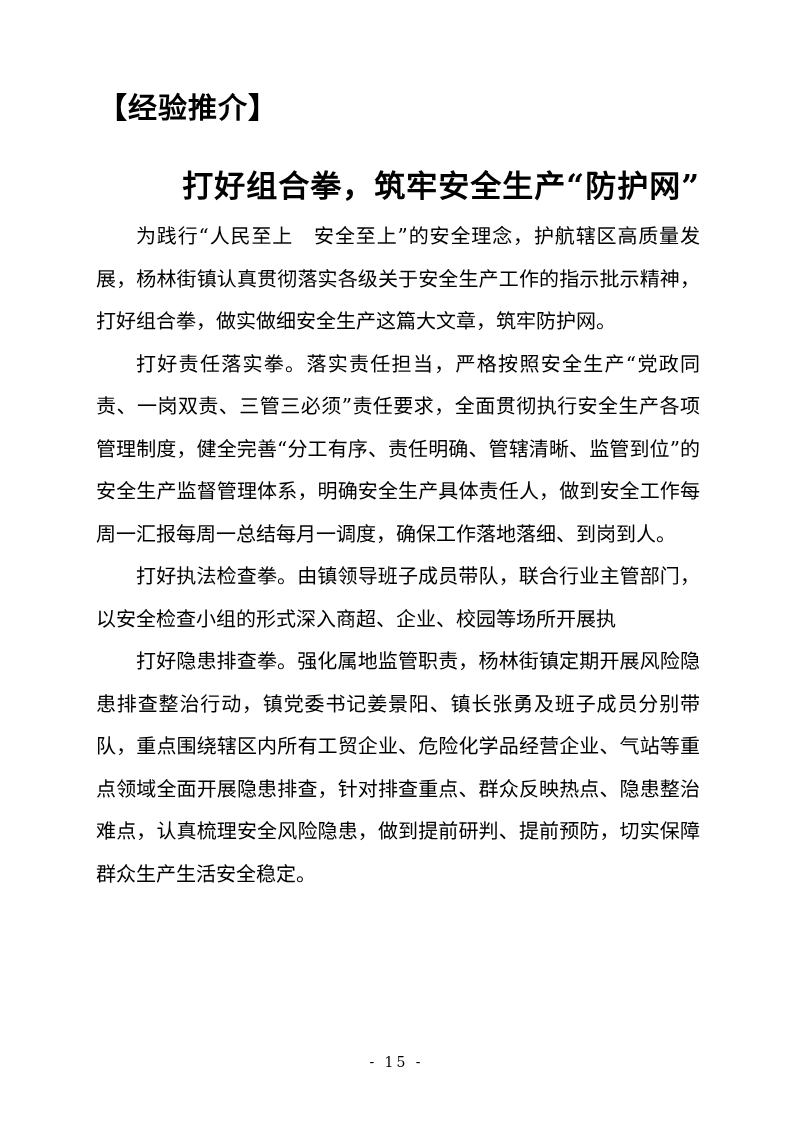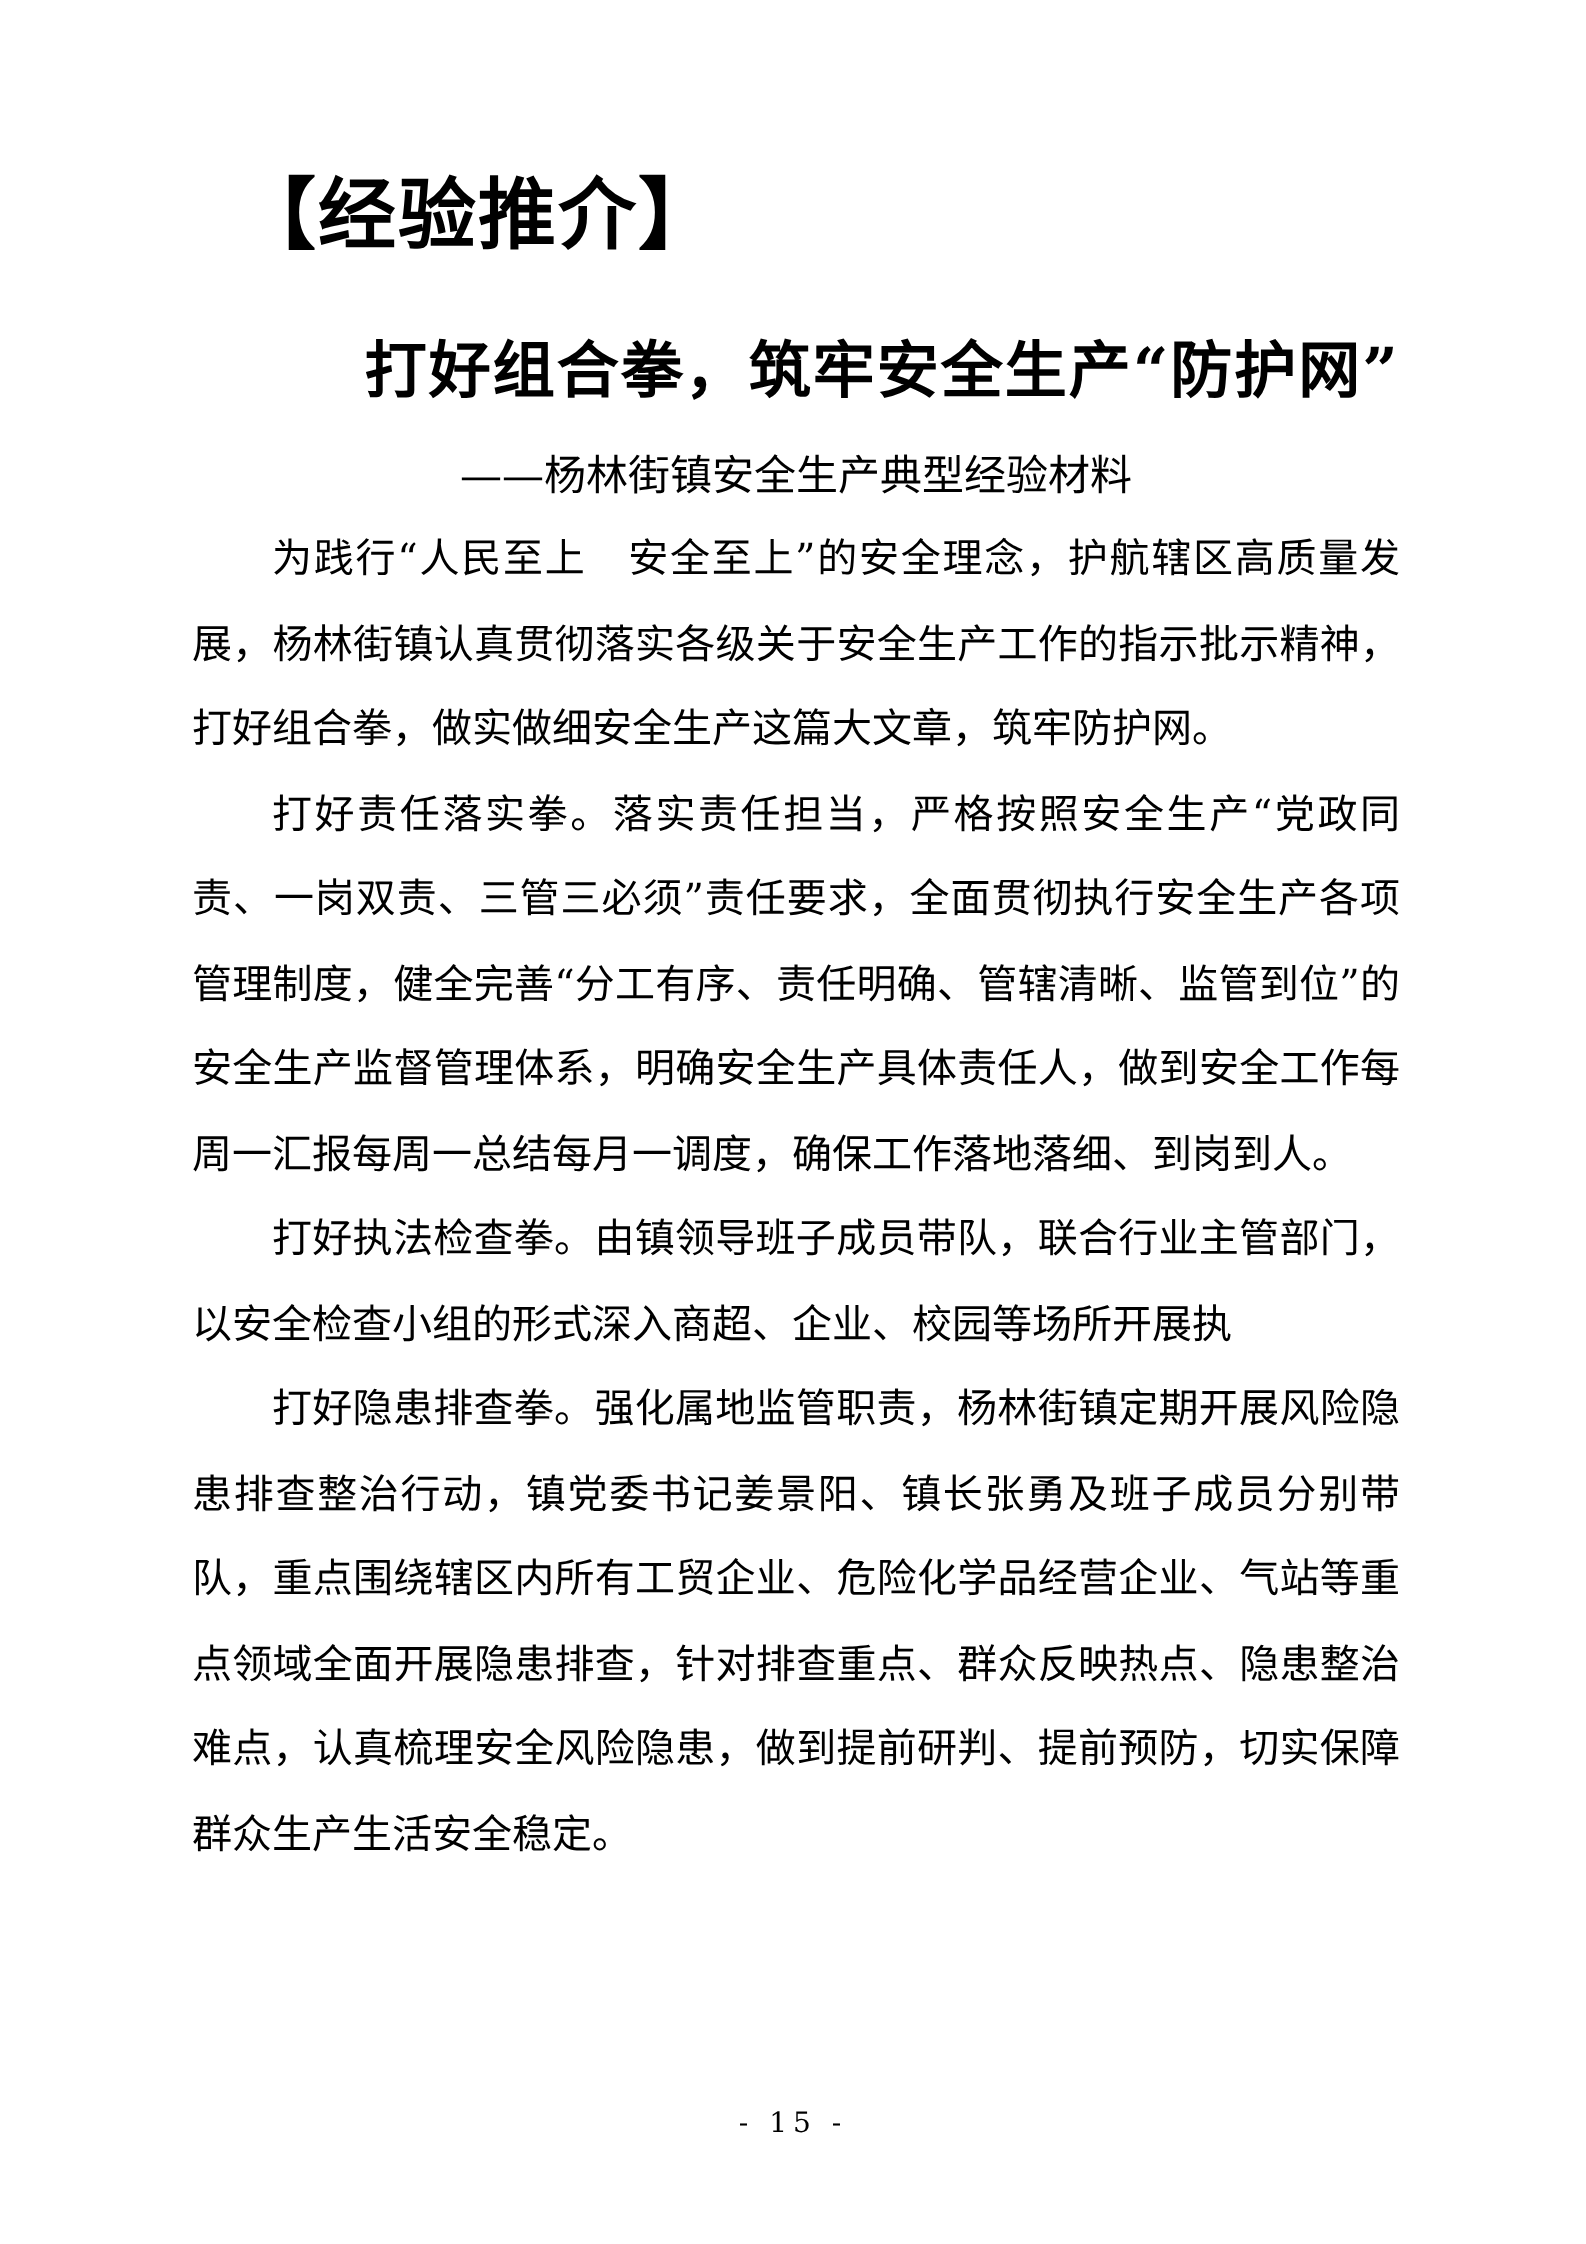--- a/index.html
+++ b/index.html
@@ -12,24 +12,24 @@
     width: 793px;
     height: 1122px;
     background: #ffffff;
     color: #000000;
     font-family: "DejaVu Serif", "Liberation Serif", serif;
     box-sizing: border-box;
     padding: 88px 93px 0 96px;
     overflow: hidden;
   }
   .section-header {
-    font-size: 39px;
+    font-size: 29px;
     font-weight: bold;
     letter-spacing: 1px;
-    margin-left: 23px;
+    margin-left: 2px;
     line-height: 40px;
   }
   .doc-title {
     font-size: 31px;
     font-weight: bold;
     text-align: right;
     margin: 36px 0 0 0;
     letter-spacing: 1px;
     line-height: 44px;
   }
@@ -65,21 +65,20 @@
 </style>
 </head>
 <body>
 
 <div class="page">
 
   <div class="section-header">【经验推介】</div>
 
   <h1 class="doc-title">打好组合拳，筑牢安全生产“防护网”</h1>
 
-  <div class="doc-subtitle">——杨林街镇安全生产典型经验材料</div>
 
   <div class="doc-body">
     <p><span class="para-lead"></span><span>为践行“人民至上　安全至上”的安全理念，护航辖区高质量发展，杨林街镇认真贯彻落实各级关于安全生产工作的指示批示精神，打好组合拳，做实做细安全生产这篇大文章，筑牢防护网。</span></p>
 
     <p><span class="para-lead">打好责任落实拳。</span><span>落实责任担当，严格按照安全生产“党政同责、一岗双责、三管三必须”责任要求，全面贯彻执行安全生产各项管理制度，健全完善“分工有序、责任明确、管辖清晰、监管到位”的安全生产监督管理体系，明确安全生产具体责任人，做到安全工作每周一汇报每周一总结每月一调度，确保工作落地落细、到岗到人。</span></p>
 
     <p><span class="para-lead">打好执法检查拳。</span><span>由镇领导班子成员带队，联合行业主管部门，以安全检查小组的形式深入商超、企业、校园等场所开展执</span></p>
 
     <p><span class="para-lead">打好隐患排查拳。</span><span>强化属地监管职责，杨林街镇定期开展风险隐患排查整治行动，镇党委书记姜景阳、镇长张勇及班子成员分别带队，重点围绕辖区内所有工贸企业、危险化学品经营企业、气站等重点领域全面开展隐患排查，针对排查重点、群众反映热点、隐患整治难点，认真梳理安全风险隐患，做到提前研判、提前预防，切实保障群众生产生活安全稳定。</span></p>
   </div>

